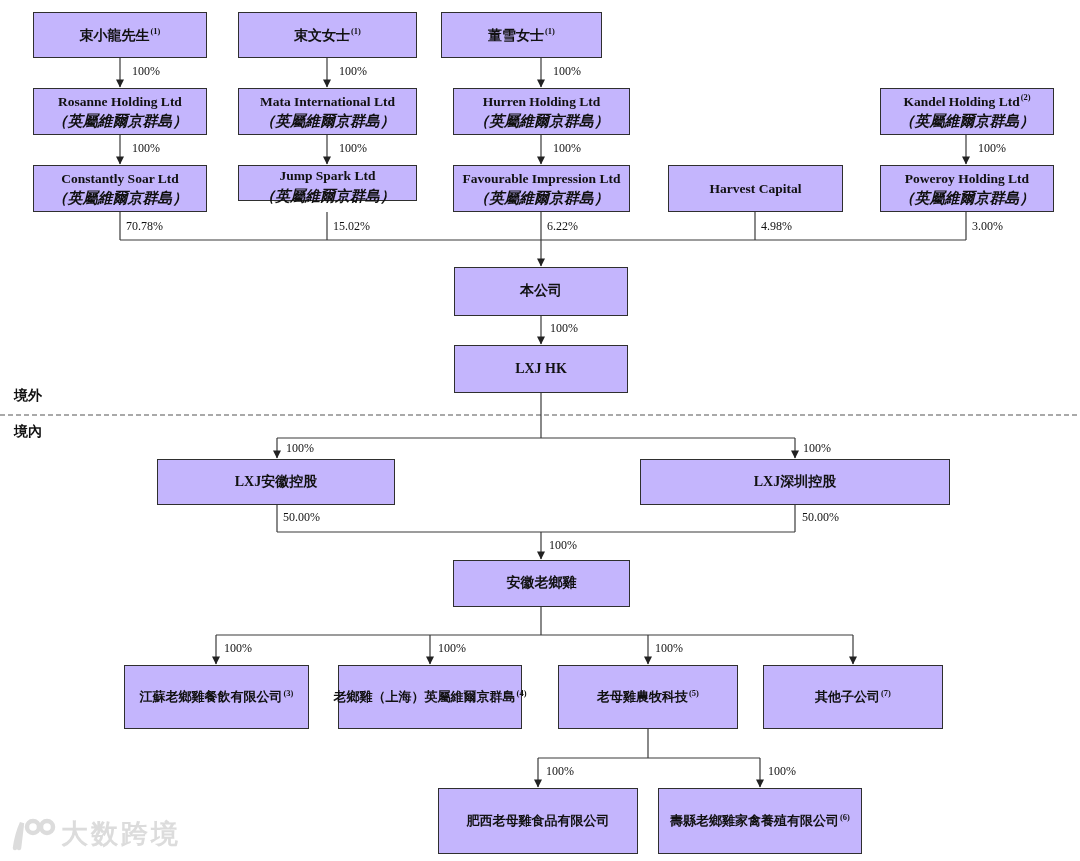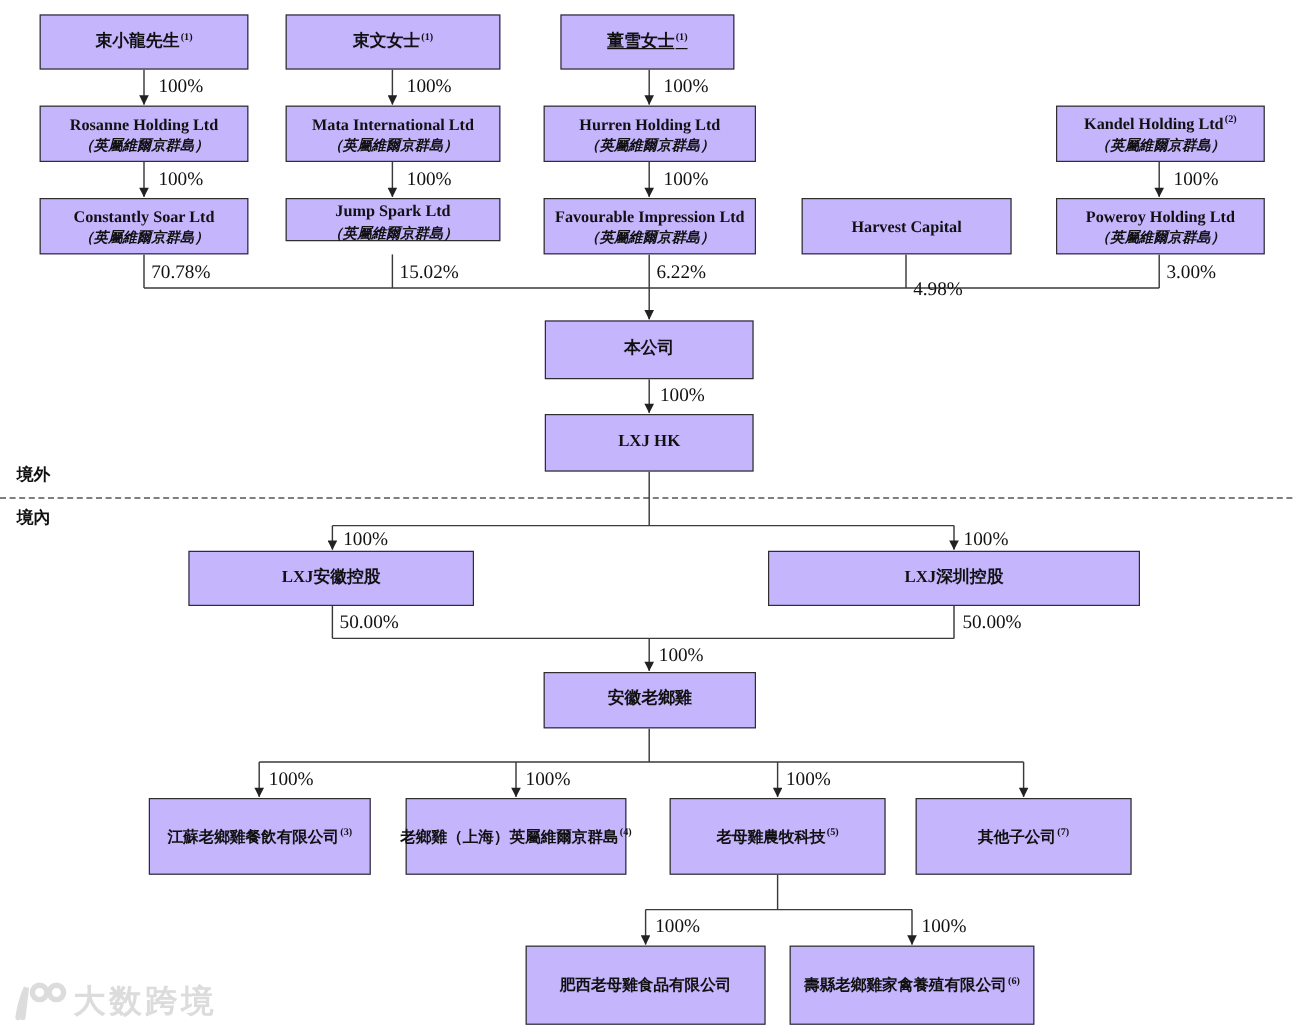--- a/index.html
+++ b/index.html
@@ -8,23 +8,23 @@
     font-family:"Liberation Serif","DejaVu Serif",serif;color:#111;
   }
   .lines-svg{position:absolute;left:0;top:0;width:1080px;height:861px;}
   .node{
     position:absolute;border:1.3px solid #2f2f2f;background:#c4b5fd;
     display:flex;flex-direction:column;align-items:center;justify-content:center;
     text-align:center;font-weight:bold;box-sizing:border-box;
   }
   .nl{line-height:1.45;font-size:13.5px;white-space:nowrap;}
   .nl.big{font-size:14px;}
-  .bvi{font-style:italic;font-size:12px;line-height:1.35;}
+  .bvi{font-style:italic;font-size:15px;line-height:1.35;}
   sup{font-size:8.5px;vertical-align:super;margin-left:1px;font-weight:bold;}
-  .pct{position:absolute;font-size:16px;color:#111;white-space:nowrap;}
+  .pct{position:absolute;font-size:12px;color:#111;white-space:nowrap;}
   .region{position:absolute;font-weight:bold;font-size:14px;color:#111;}
   .wm{position:absolute;left:8px;top:814px;display:flex;align-items:center;gap:5px;}
   .wm-text{font-size:27px;font-weight:bold;color:#dcdcdc;letter-spacing:3px;
     font-family:"Liberation Sans","DejaVu Sans",sans-serif;}
 </style>
 </head>
 <body>
 
 <div class="canvas">
 
@@ -84,21 +84,21 @@
 
   <div class="region" style="left:14px;top:387px;">境外</div>
   <div class="region" style="left:14px;top:423px;text-align:right;">境內</div>
 
   <div class="node" style="left:33px;top:12px;width:174px;height:46px;">
     <div class="nl big"><span>束小龍先生</span><sup>(1)</sup></div>
   </div>
   <div class="node" style="left:238px;top:12px;width:179px;height:46px;">
     <div class="nl big"><span>束文女士</span><sup>(1)</sup></div>
   </div>
-  <div class="node" style="left:467px;top:12px;width:145px;height:46px;text-decoration:underline;">
+  <div class="node" style="left:441px;top:12px;width:161px;height:46px;">
     <div class="nl big"><span>董雪女士</span><sup>(1)</sup></div>
   </div>
 
   <div class="node" style="left:33px;top:88px;width:174px;height:47px;">
     <div class="nl">Rosanne Holding Ltd</div>
     <div class="bvi">（英屬維爾京群島）</div>
   </div>
   <div class="node" style="left:238px;top:88px;width:179px;height:47px;">
     <div class="nl">Mata International Ltd</div>
     <div class="bvi">（英屬維爾京群島）</div>
@@ -173,21 +173,21 @@
   <span class="pct" style="left:132px;top:64px;">100%</span>
   <span class="pct" style="left:339px;top:64px;">100%</span>
   <span class="pct" style="left:553px;top:64px;">100%</span>
   <span class="pct" style="left:132px;top:141px;">100%</span>
   <span class="pct" style="left:339px;top:141px;">100%</span>
   <span class="pct" style="left:553px;top:141px;">100%</span>
   <span class="pct" style="left:978px;top:141px;">100%</span>
   <span class="pct" style="left:126px;top:219px;">70.78%</span>
   <span class="pct" style="left:333px;top:219px;">15.02%</span>
   <span class="pct" style="left:547px;top:219px;">6.22%</span>
-  <span class="pct" style="left:761px;top:233px;">4.98%</span>
+  <span class="pct" style="left:761px;top:219px;">4.98%</span>
   <span class="pct" style="left:972px;top:219px;">3.00%</span>
   <span class="pct" style="left:550px;top:321px;">100%</span>
   <span class="pct" style="left:286px;top:441px;">100%</span>
   <span class="pct" style="left:803px;top:441px;">100%</span>
   <span class="pct" style="left:283px;top:510px;">50.00%</span>
   <span class="pct" style="left:802px;top:510px;">50.00%</span>
   <span class="pct" style="left:549px;top:538px;">100%</span>
   <span class="pct" style="left:224px;top:641px;">100%</span>
   <span class="pct" style="left:438px;top:641px;">100%</span>
   <span class="pct" style="left:655px;top:641px;">100%</span>

